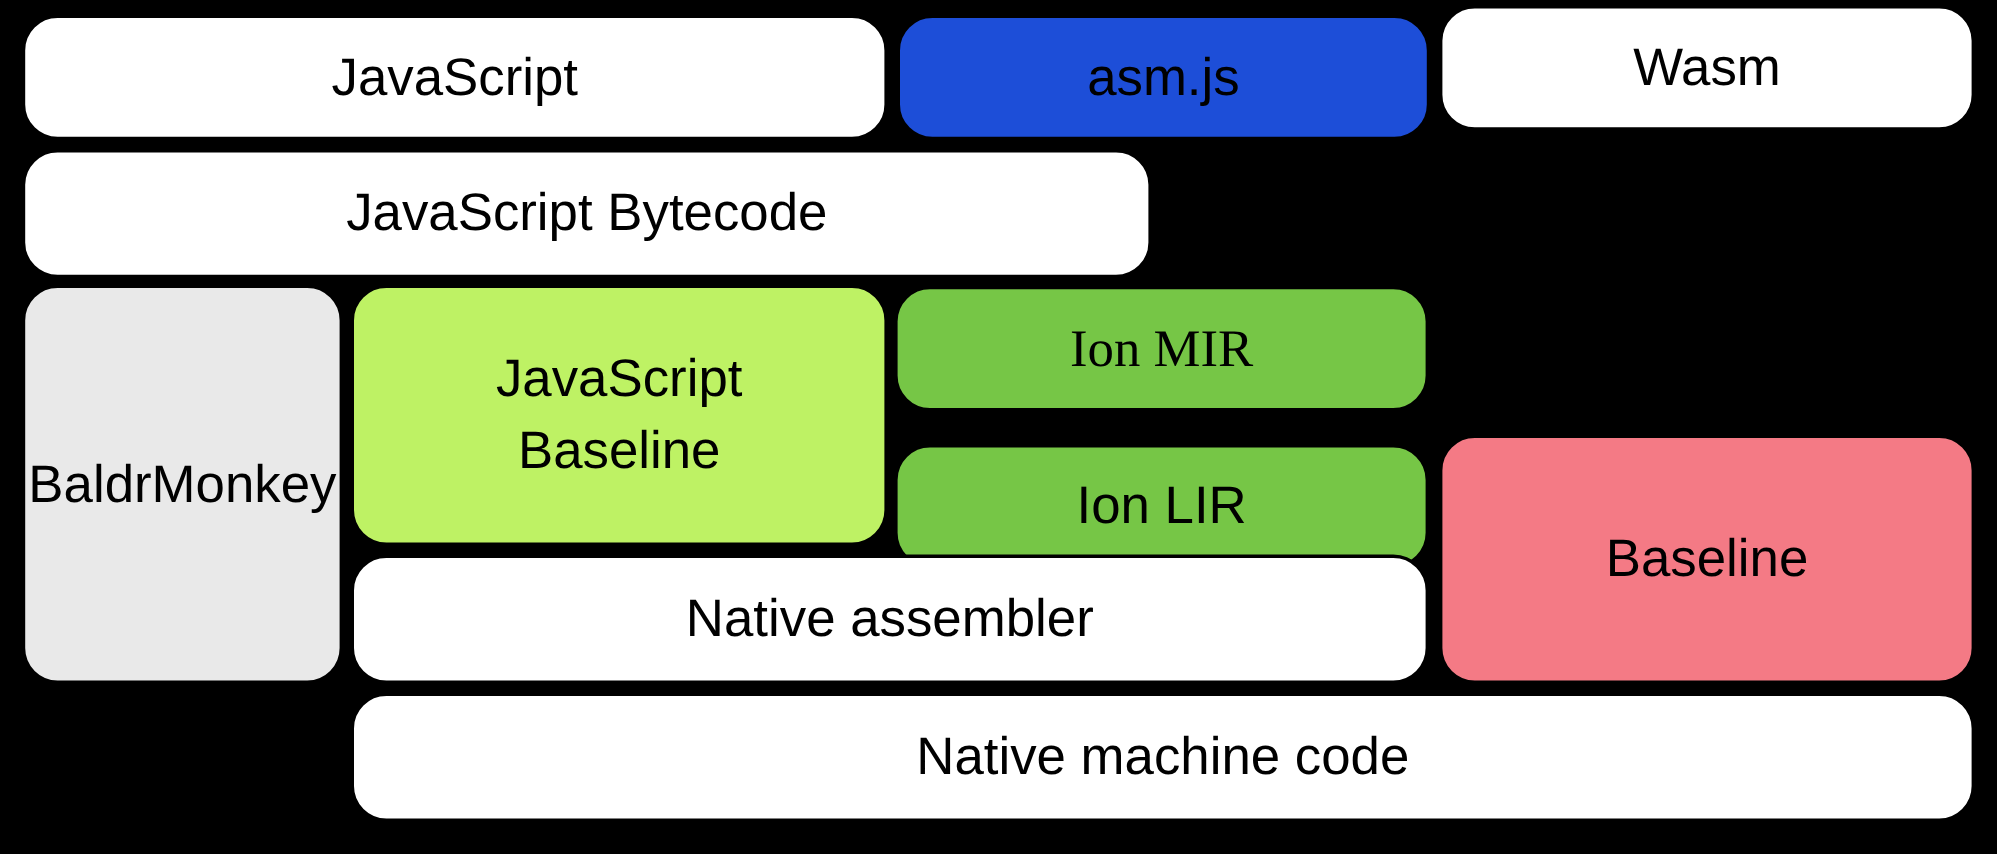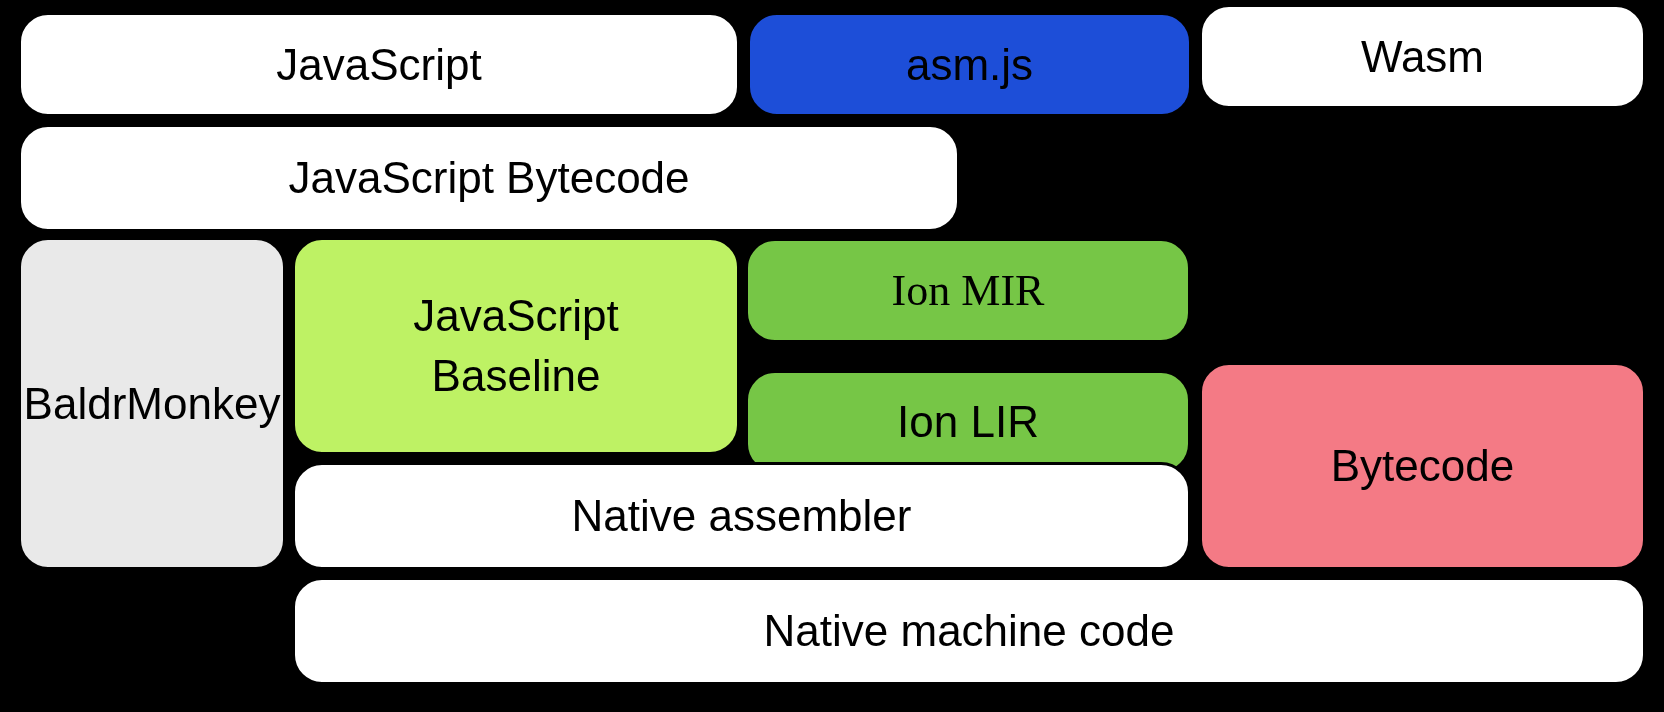--- a/index.html
+++ b/index.html
@@ -62,19 +62,19 @@
 
 
   <div class="node n-interp" style="background-color: rgb(233, 233, 233);">BaldrMonkey</div>
 
   <div class="node n-baseline" style="padding: 0px 90px; background-color: #bef264;">JavaScript Baseline</div>
 
   <div class="node n-ionmir" style="background-color: rgb(118, 198, 70);">Ion MIR</div>
 
   <div class="node n-ionlir" style="background-color: rgb(118, 198, 70);">Ion LIR</div>
 
-  <div class="node n-cranelift" style="background-color: rgb(244, 122, 133);">Bytecode</div>
+  <div class="node n-cranelift" style="background-color: rgb(244, 122, 133);">Baseline</div>
 
   <div class="node n-macro" style="background-color: rgb(255, 255, 255);">Native assembler</div>
 
   <div class="node n-native" style="background-color: rgb(255, 255, 255);">Native machine code</div>
 
 </div>
 
 </body></html>

